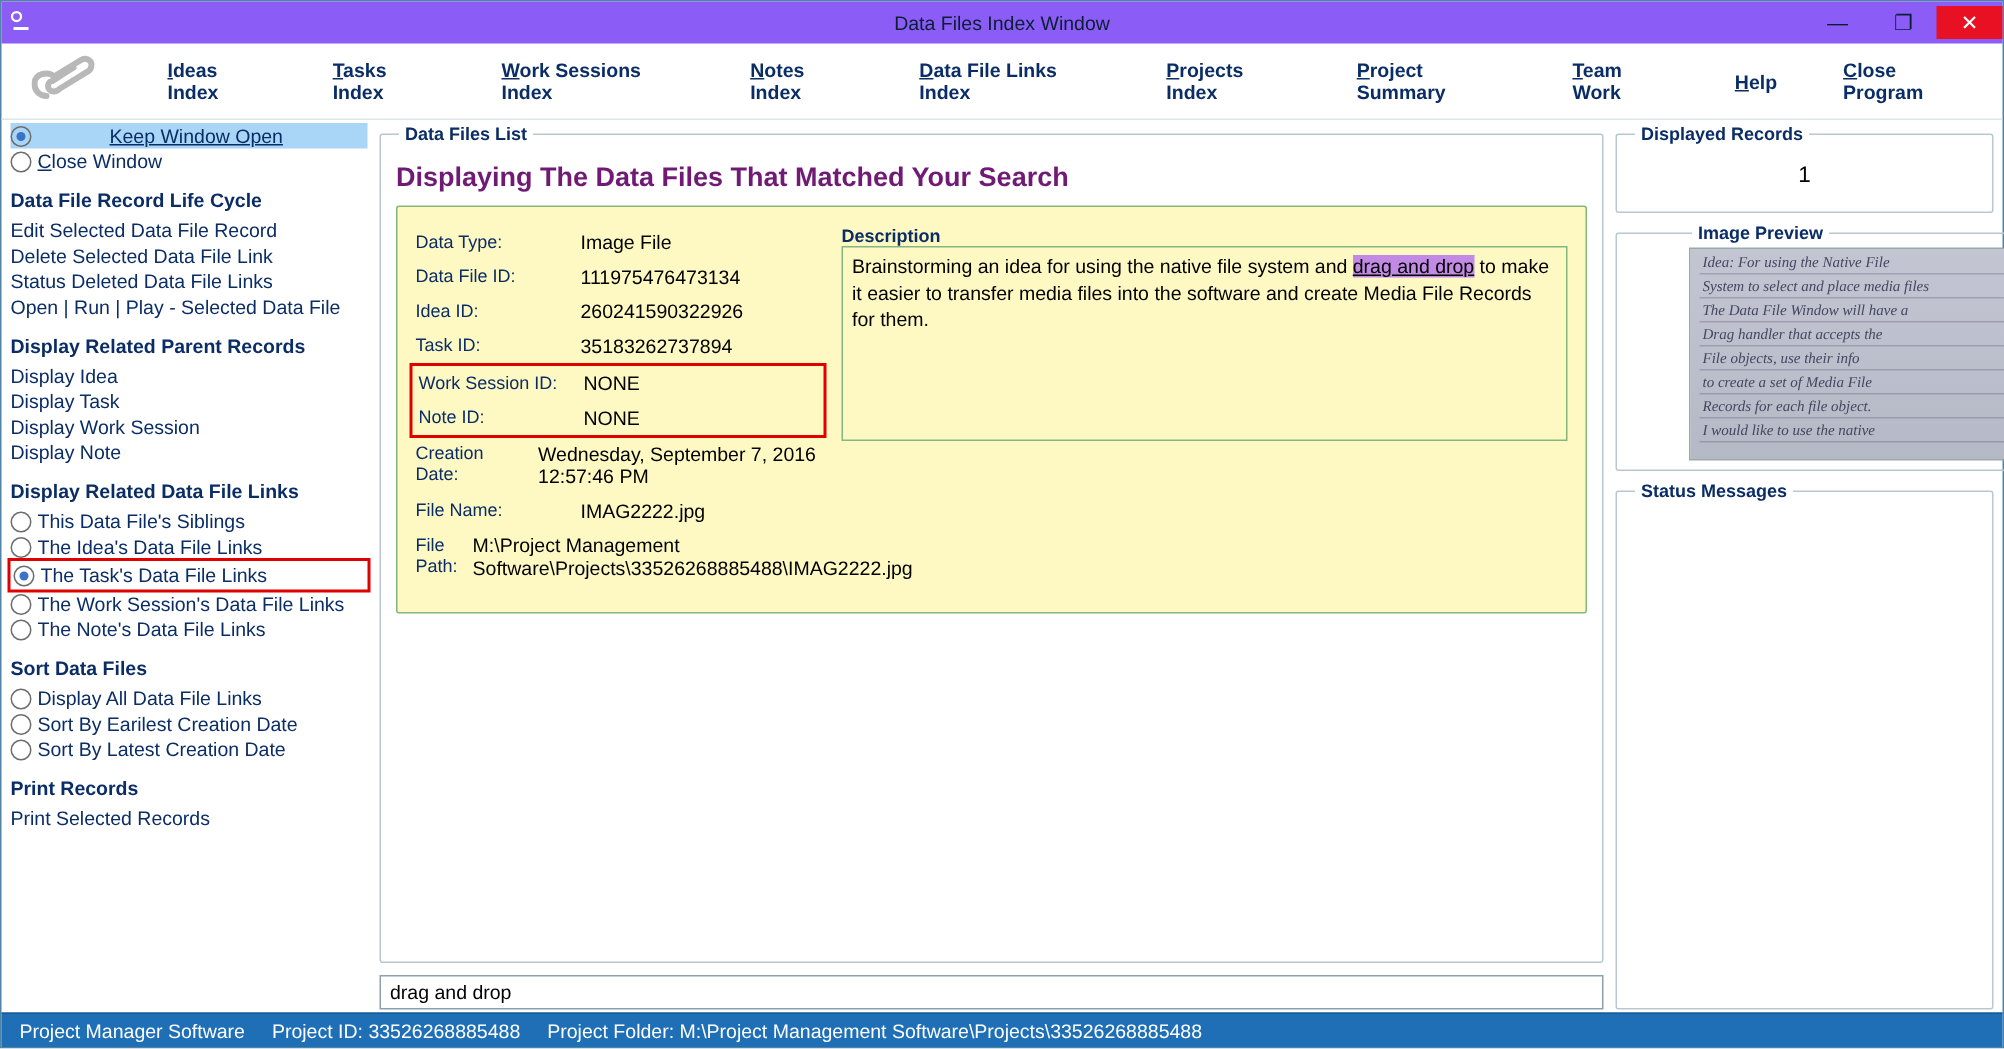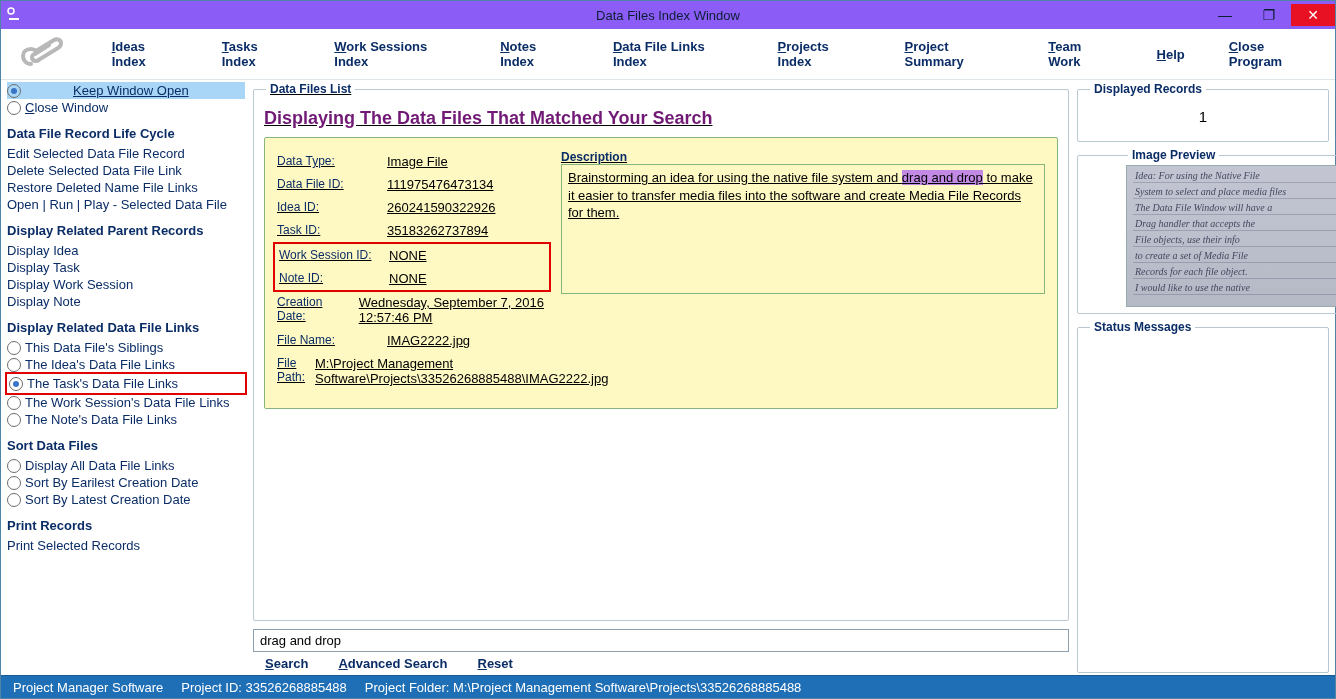--- a/index.html
+++ b/index.html
@@ -167,21 +167,20 @@
     font-weight: bold;
     font-size: 12px;
     margin-left: 2px;
     padding: 0 4px;
   }
 
   .data-files-list {
     flex: 1;
     display: flex;
     flex-direction: column;
-    text-decoration: underline;
   }
   .data-files-list h2 {
     text-align: left;
     margin: 6px 0 8px 0;
     font-size: 18px;
     color: #701a75;
   }
   .record {
     border: 1px solid #85b67d;
     background: #fef9c3;
@@ -385,21 +384,21 @@
       </div>
 
       <div class="section-title">Data File Record Life Cycle</div>
       <div class="link-row">
           <span class="label">Edit Selected Data File Record</span>
         </div>
       <div class="link-row">
           <span class="label">Delete Selected Data File Link</span>
         </div>
       <div class="link-row">
-          <span class="label">Restore Deleted Name File Links</span>
+          <span class="label">Status Deleted Data File Links</span>
         </div>
       <div class="link-row">
           <span class="label">Open | Run | Play - Selected Data File</span>
         </div>
 
       <div class="section-title">Display Related Parent Records</div>
       <div class="link-row">
           <span class="label">Display Idea</span>
         </div>
       <div class="link-row">
@@ -509,25 +508,20 @@
             <div class="desc">
               <span>Brainstorming an idea for using the native file system and </span><span class="hl">drag and drop</span><span> to make it easier to transfer media files into the software and create Media File Records for them.</span>
             </div>
           </div>
         </div>
       </fieldset>
 
       <div class="searchbar">
         <input type="text" value="drag and drop" style="">
       </div>
-      <div class="searchlinks">
-        <span class="slink"><span class="acc">S</span>earch</span>
-        <span class="slink"><span class="acc">A</span>dvanced Search</span>
-        <span class="slink"><span class="acc">R</span>eset</span>
-      </div>
     </div>
 
     <div class="rightcol">
       <fieldset>
         <legend>Displayed Records</legend>
         <div class="displayed">1</div>
       </fieldset>
       <fieldset class="image-preview">
         <legend>Image Preview</legend>
         <div class="preview-img">

